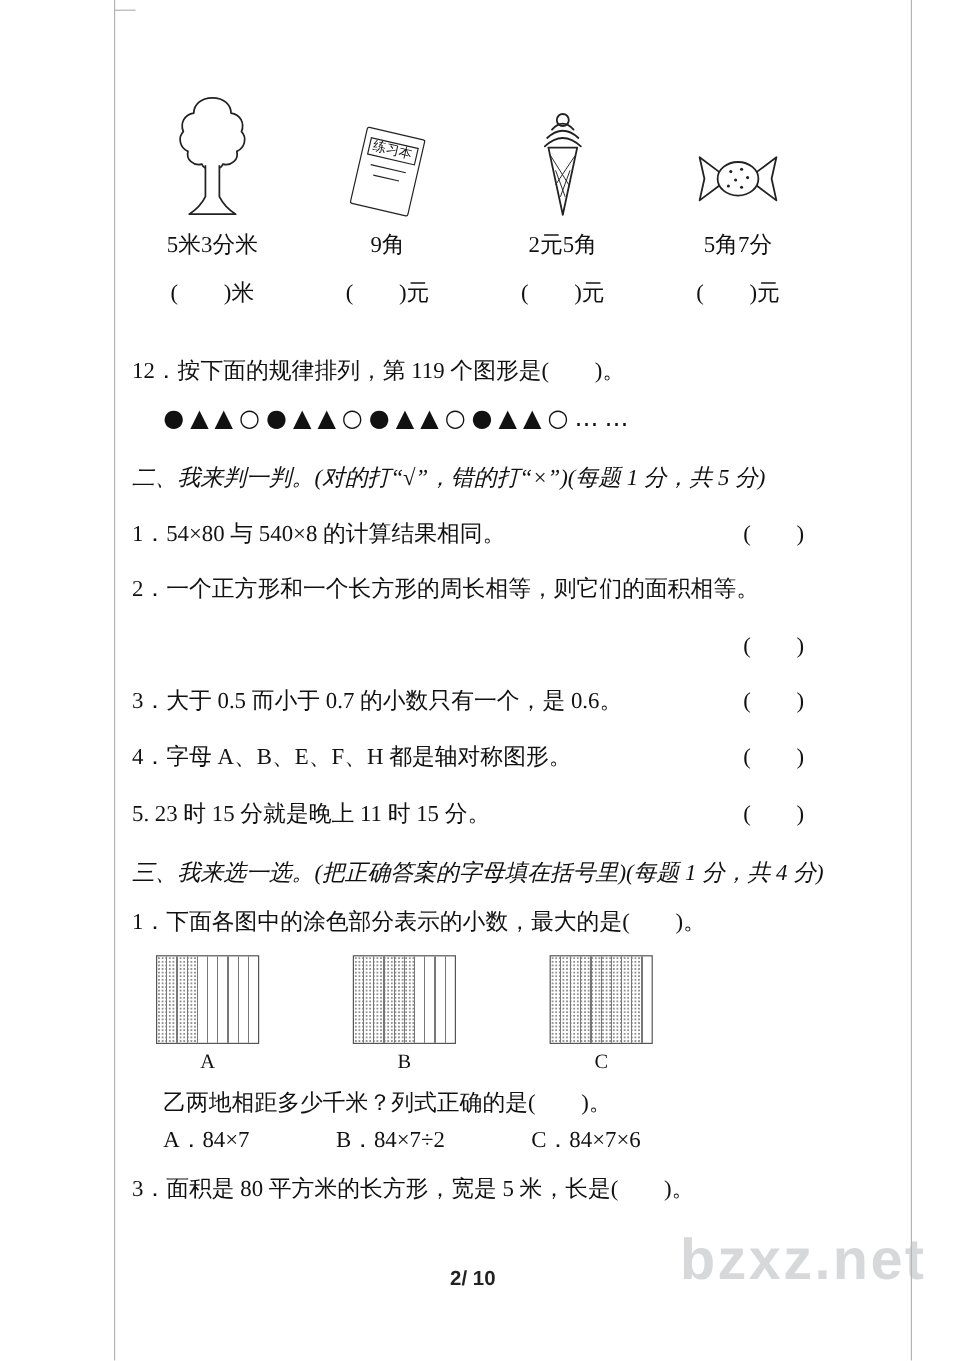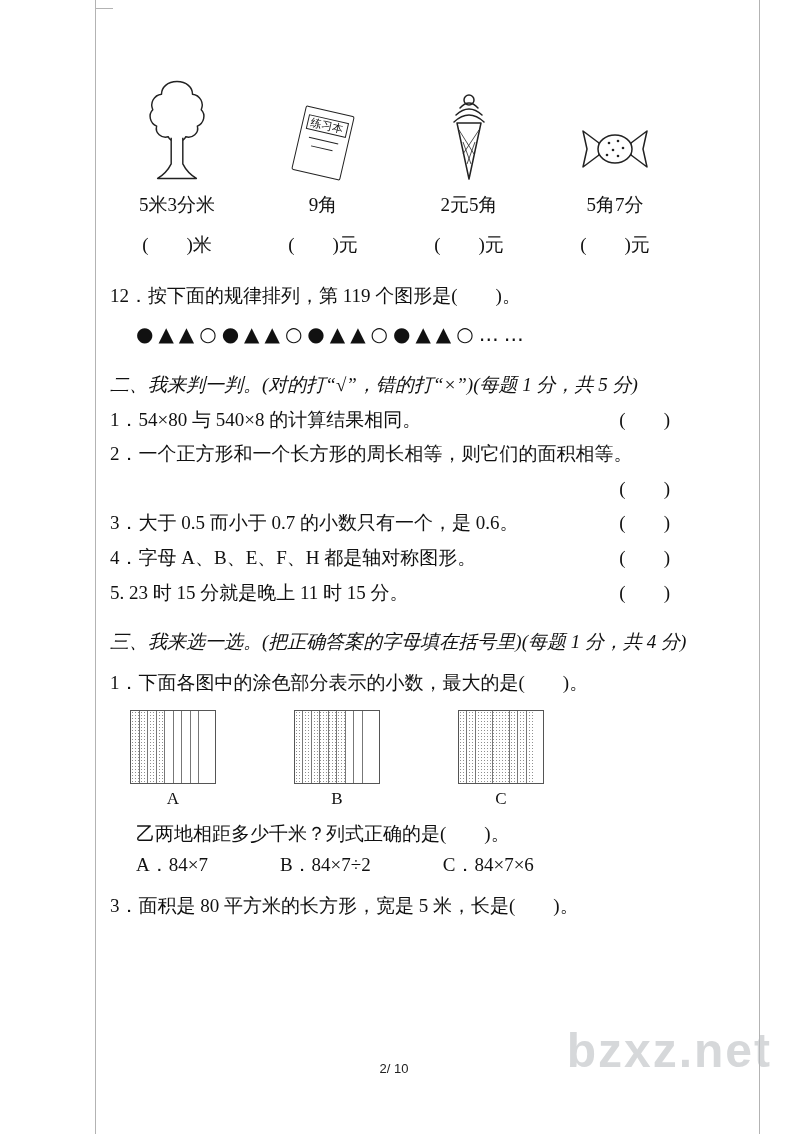--- a/index.html
+++ b/index.html
@@ -27,28 +27,28 @@
   .notebook {
     width:50px; height:66px; border:1.5px solid #222; border-radius:2px;
     transform:rotate(13deg); background:#fff; margin-bottom:8px;
     display:flex; flex-direction:column; align-items:center; padding-top:7px; gap:7px;
   }
   .nb-title { font-size:11px; line-height:1.2; border:1px solid #222; padding:0 3px; white-space:nowrap; }
   .nb-line { width:30px; height:1px; background:#222; }
   .nb-line.short { width:22px; }
 
   
-  .qline { margin-top:26px; white-space:nowrap; }
+  .qline { margin-top:40px; white-space:nowrap; }
   .pattern-line {
     margin-top:12px; margin-left:26px;
     font-family:"DejaVu Sans",sans-serif; font-size:20px; letter-spacing:5px; white-space:nowrap;
   }
   .section-title { margin-top:24px; white-space:nowrap;font-style:italic; }
 
-  .judge-row { display:flex; justify-content:space-between; margin-top:9px; white-space:nowrap; }
+  .judge-row { display:flex; justify-content:space-between; margin-top:21px; white-space:nowrap; }
   .ja { margin-right:70px; }
 
   .choice-line { margin-top:15px; white-space:nowrap; }
   .indent2 { margin-left:26px;margin-top:10px; }
 
   
   .grids-row { display:flex; gap:78px; margin-top:14px; margin-left:20px; }
   .grid-item { display:flex; flex-direction:column; align-items:center; }
   .grid-box {
     position:relative; width:86px; height:74px; border:1.5px solid #555; background:#fff;
@@ -70,21 +70,21 @@
   
   .watermark {
     position:absolute; right:28px; bottom:56px; z-index:1;
     font-family:"Liberation Sans","DejaVu Sans",sans-serif;
     font-weight:bold; font-size:48px; letter-spacing:2px;
     color:rgba(180,184,188,0.55); white-space:nowrap;
   }
   .page-number {
     position:absolute; left:0; right:12px; bottom:58px; text-align:center;
     font-family:"Liberation Sans","DejaVu Sans",sans-serif;
-    font-size:13px; font-weight:normal; color:#222; z-index:2;
+    font-size:17px; font-weight:bold; color:#222; z-index:2;
   }
 
   svg .ln { fill:none; stroke:#222; stroke-width:1.5; stroke-linejoin:round; stroke-linecap:round; }
   svg .fw { fill:#fff; stroke:#222; stroke-width:1.5; stroke-linejoin:round; }
   svg .thin { fill:none; stroke:#222; stroke-width:0.8; }
 </style>
 </head>
 <body>
 
 <div class="page">

